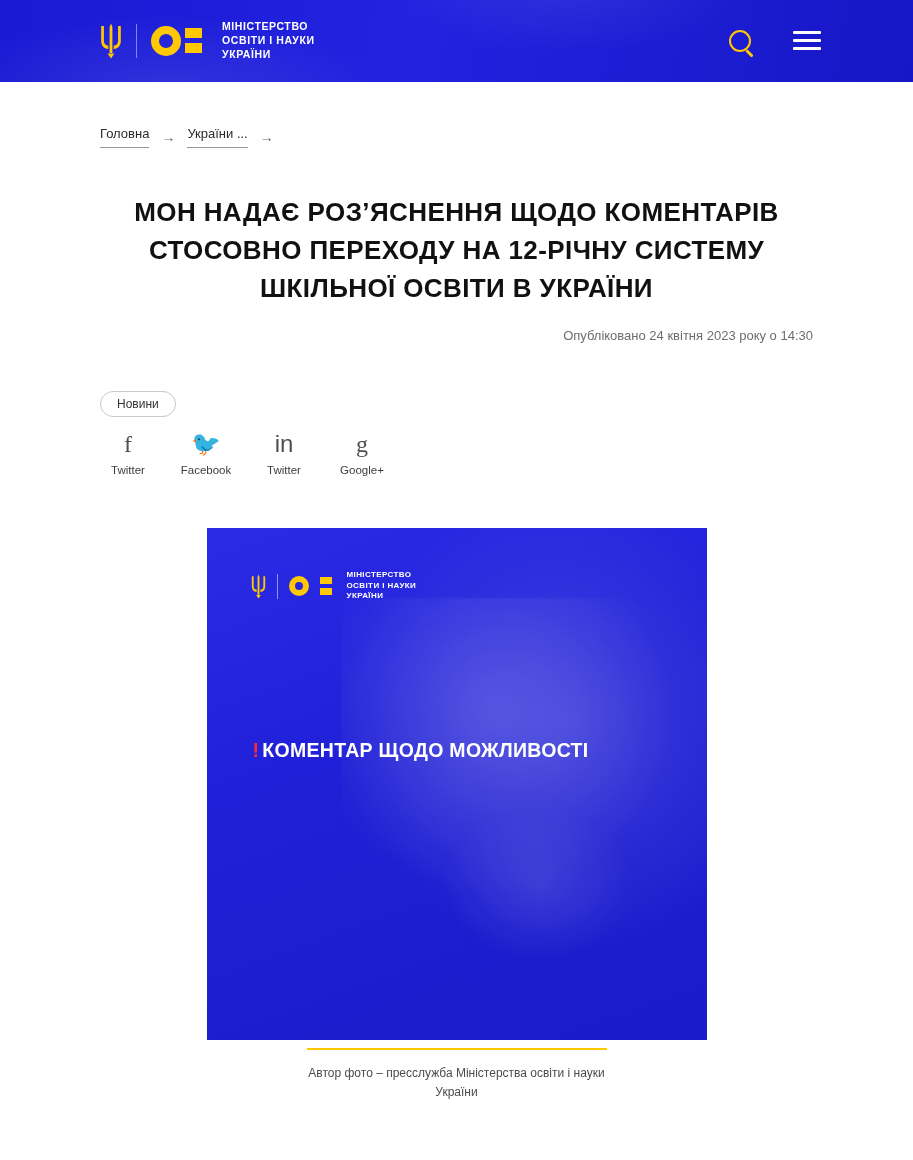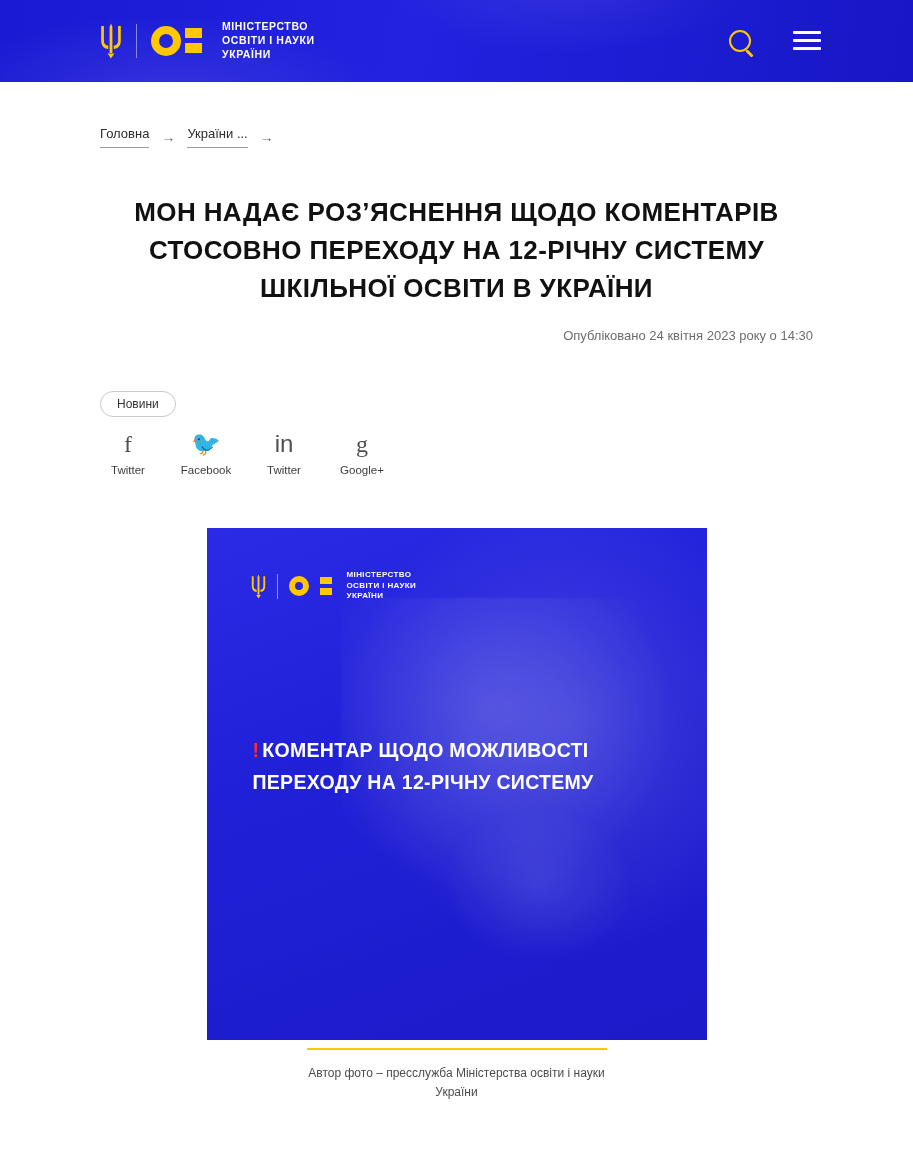--- a/index.html
+++ b/index.html
@@ -395,21 +395,20 @@
           <div>МІНІСТЕРСТВО</div>
           <div>ОСВІТИ І НАУКИ</div>
           <div>УКРАЇНИ</div>
         </div>
       </div>
 
       <div class="promo-headline">
         <div>
           <span class="promo-bang">!</span><span>КОМЕНТАР ЩОДО МОЖЛИВОСТІ</span>
         </div>
-        <div>ПЕРЕХОДУ НА 12-РІЧНУ СИСТЕМУ</div>
       </div>
     </div>
 
     <div class="figure-rule"></div>
     <figcaption class="figure-caption">Автор фото – пресслужба Міністерства освіти і науки України</figcaption>
   </figure>
 
 </main>
 
 </body></html>

